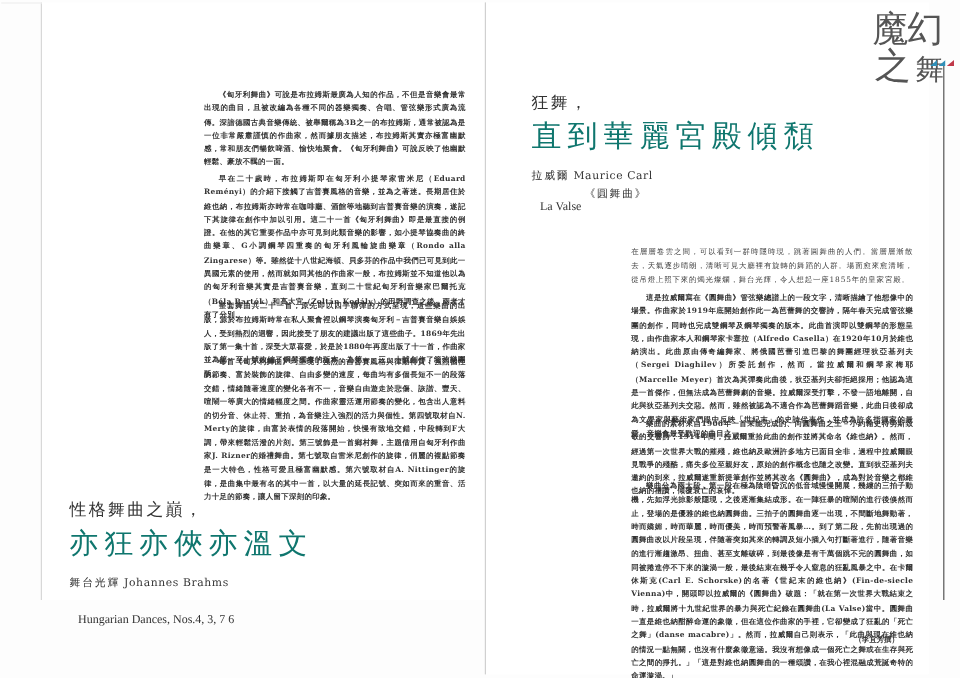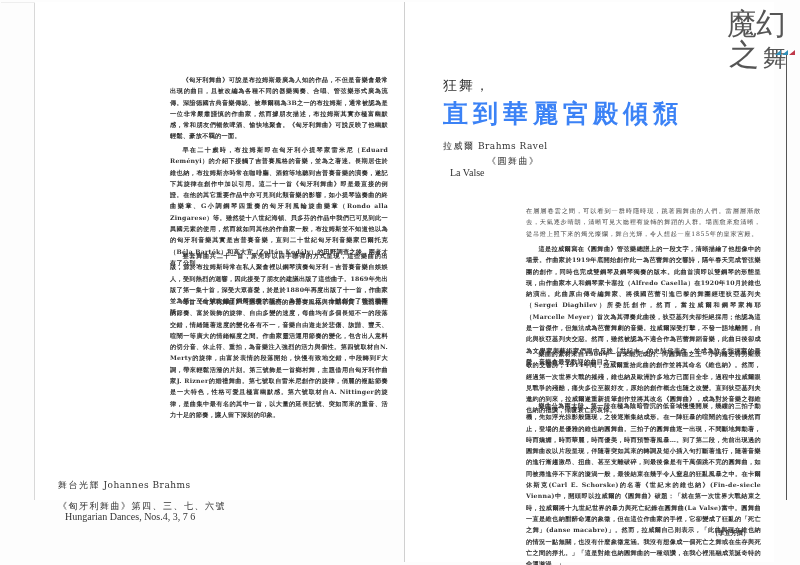--- a/index.html
+++ b/index.html
@@ -38,21 +38,21 @@
     
     #rp0 { left: 526px; top: 205px; width: 235px; text-indent: 0; }
     #rp1 { left: 526px; top: 243px; width: 235px; }
     #rp2 { left: 526px; top: 348px; width: 235px; }
     #rp3 { left: 526px; top: 400px; width: 235px; }
 
     .signature { position: absolute; left: 712px; top: 529px; font-size: 6.2px; color: #333; font-weight: bold; }
 
     
     .kicker { position: absolute; font-family: Liberation Mono, monospace; font-size: 14px; color: #333; letter-spacing: 2px; }
-    .headline { position: absolute; font-family: "DejaVu Sans", sans-serif; font-size: 24px; color: #3b82f6; letter-spacing: 5px; font-weight: bold; }
+    .headline { position: absolute; font-family: "DejaVu Sans", sans-serif; font-size: 24px; color: #0f766e; letter-spacing: 5px; font-weight: normal; }
     .composer { position: absolute; font-size: 9px; color: #333; letter-spacing: 0.5px; }
     .composer .zh { font-family: Liberation Sans, sans-serif; letter-spacing: 1.5px; text-align: center; }
     .work-zh { position: absolute; font-family: "DejaVu Sans", sans-serif; font-size: 9px; color: #333; letter-spacing: 1.5px; }
     .work-en { position: absolute; font-family: "Liberation Serif", serif; font-size: 10px; color: #333; }
 
     #kicker-left { left: 58px; top: 416px; }
     #headline-left { left: 58px; top: 437px; }
     #composer-left { left: 58px; top: 479px; }
     #work-zh-left { left: 58px; top: 500px; }
     #work-en-left { left: 65px; top: 511px; }
@@ -79,45 +79,46 @@
 
   <div class="page-left">
     <div class="edge-top"></div>
   </div>
 
   <p class="para" id="lp1">《匈牙利舞曲》可說是布拉姆斯最廣為人知的作品，不但是音樂會最常出現的曲目，且被改編為各種不同的器樂獨奏、合唱、管弦樂形式廣為流傳。深諳德國古典音樂傳統、被舉爾稱為3B之一的布拉姆斯，通常被認為是一位非常嚴肅謹慎的作曲家，然而據朋友描述，布拉姆斯其實亦極富幽默感，常和朋友們暢飲啤酒、愉快地聚會。《匈牙利舞曲》可說反映了他幽默輕鬆、豪放不羈的一面。</p>
   <p class="para" id="lp2">早在二十歲時，布拉姆斯即在匈牙利小提琴家雷米尼（Eduard Reményi）的介紹下接觸了吉普賽風格的音樂，並為之著迷。長期居住於維也納，布拉姆斯亦時常在咖啡廳、酒館等地聽到吉普賽音樂的演奏，遂記下其旋律在創作中加以引用。這二十一首《匈牙利舞曲》即是最直接的例證。在他的其它重要作品中亦可見到此類音樂的影響，如小提琴協奏曲的終曲樂章、G小調鋼琴四重奏的匈牙利風輪旋曲樂章（Rondo alla Zingarese）等。雖然從十八世紀海頓、貝多芬的作品中我們已可見到此一異國元素的使用，然而就如同其他的作曲家一般，布拉姆斯並不知道他以為的匈牙利音樂其實是吉普賽音樂，直到二十世紀匈牙利音樂家巴爾托克（Béla Bartók）和高大宜（Zoltán Kodály）的田野調查之後，兩者才有了分別。</p>
   <p class="para" id="lp3">整套舞曲共二十一首，原先即以四手聯彈的方式呈現，這些樂曲的出版，源於布拉姆斯時常在私人聚會裡以鋼琴演奏匈牙利－吉普賽音樂自娛娛人，受到熱烈的迴響，因此接受了朋友的建議出版了這些曲子。1869年先出版了第一集十首，深受大眾喜愛，於是於1880年再度出版了十一首，作曲家並為第一至十號改編了鋼琴獨奏的版本，為第一、三、十號創作了管弦樂團版。</p>
   <p class="para" id="lp4">每首《匈牙利舞曲》均呈現了強烈的吉普賽風格與律動特質：強烈個性的節奏、富於裝飾的旋律、自由多變的速度，每曲均有多個長短不一的段落交錯，情緒隨著速度的變化各有不一，音樂自由遊走於悲傷、詼諧、豐天、喧鬧一等廣大的情緒幅度之間。作曲家靈活運用節奏的變化，包含出人意料的切分音、休止符、重拍，為音樂注入強烈的活力與個性。第四號取材自N. Merty的旋律，由富於表情的段落開始，快慢有致地交錯，中段轉到F大調，帶來輕鬆活潑的片刻。第三號飾是一首鄉村舞，主題借用自匈牙利作曲家J. Rizner的婚禮舞曲。第七號取自雷米尼創作的旋律，俏麗的複點節奏是一大特色，性格可愛且極富幽默感。第六號取材自A. Nittinger的旋律，是曲集中最有名的其中一首，以大量的延長記號、突如而來的重音、活力十足的節奏，讓人留下深刻的印象。</p>
 
+  <div class="kicker" id="kicker-left">性格舞曲之巔，</div>
+  <h1 class="headline" id="headline-left">亦狂亦俠亦溫文</h1>
   <div class="composer" id="composer-left">
     <span class="zh">舞台光輝</span>
     <span>Johannes Brahms</span>
   </div>
-  <div class="work-zh" id="work-zh-left">《匈牙利舞曲》第四、三、七、六號</div>
   <div class="work-en" id="work-en-left">Hungarian Dances, Nos.4, 3, 7 6</div>
 
   <div class="page-right"></div>
   <div class="right-rule"></div>
 
   <div class="logo">
     <span class="logo-text c1">魔</span>
     <span class="logo-text c2">幻</span>
     <span class="logo-text c3">之</span>
     <span class="logo-text c4">舞</span>
     <span class="logo-accent" style="left:48px;background:#2f8fb8;clip-path:polygon(0 100%,100% 0,100% 100%);"></span>
     <span class="logo-accent" style="left:55px;background:#2f8fb8;clip-path:polygon(0 100%,100% 0,100% 100%);"></span>
     <span class="logo-accent" style="left:62px;background:#c0394a;clip-path:polygon(0 100%,100% 0,100% 100%);"></span>
   </div>
 
   <div class="kicker" id="kicker-right">狂舞，</div>
   <h1 class="headline" id="headline-right">直到華麗宮殿傾頹</h1>
   <div class="composer" id="composer-right">
     <span class="zh">拉威爾</span>
-    <span>Brahms Ravel</span>
+    <span>Maurice Carl</span>
   </div>
   <div class="work-zh" id="work-zh-right">《圓舞曲》</div>
   <div class="work-en" id="work-en-right">La Valse</div>
 
   <p class="para light" id="rp0">在層層卷雲之間，可以看到一群時隱時現，跳著圓舞曲的人們。當層層漸散去，天氣逐步晴朗，清晰可見大廳裡有旋轉的舞蹈的人群。場面愈來愈清晰，從吊燈上照下來的燭光燦爛，舞台光輝，令人想起一座1855年的皇家宮殿。</p>
   <p class="para" id="rp1">這是拉威爾寫在《圓舞曲》管弦樂總譜上的一段文字，清晰描繪了他想像中的場景。作曲家於1919年底開始創作此一為芭蕾舞的交響詩，隔年春天完成管弦樂團的創作，同時也完成雙鋼琴及鋼琴獨奏的版本。此曲首演即以雙鋼琴的形態呈現，由作曲家本人和鋼琴家卡塞拉（Alfredo Casella）在1920年10月於維也納演出。此曲原由傳奇編舞家、將俄國芭蕾引進巴黎的舞團經理狄亞基列夫（Sergei Diaghilev）所委託創作，然而，當拉威爾和鋼琴家梅耶（Marcelle Meyer）首次為其彈奏此曲後，狄亞基列夫卻拒絕採用；他認為這是一首傑作，但無法成為芭蕾舞劇的音樂。拉威爾深受打擊，不發一語地離開，自此與狄亞基列夫交惡。然而，雖然被認為不適合作為芭蕾舞蹈音樂，此曲日後卻成為文學家與藝術家們眼中反映「世紀末」的史詩代表作，並成為許多指揮家的最愛、音樂會最受歡迎的曲目之一。</p>
   <p class="para" id="rp2">樂曲的素材來自1906年一首未能完成的、向圓舞曲之王－小約翰史特勞斯致敬的交響詩；1914年間，拉威爾重拾此曲的創作並將其命名《維也納》。然而，經過第一次世界大戰的摧殘，維也納及歐洲許多地方已面目全非，過程中拉威爾眼見戰爭的殘酷，痛失多位至親好友，原始的創作概念也隨之改變。直到狄亞基列夫邀約的到來，拉威爾遂重新提筆創作並將其改名《圓舞曲》，成為對於音樂之都維也納的禮讚，傾覆衰亡的哀悼。</p>
   <p class="para" id="rp3">樂曲分為兩大段，第一段在極為陰暗昏沉的低音域慢慢開展，幾縷的三拍子動機，先如浮光掠影般隱現，之後逐漸集結成形。在一陣狂暴的喧鬧的進行後倏然而止，登場的是優雅的維也納圓舞曲。三拍子的圓舞曲逐一出現，不間斷地舞動著，時而嬌媚，時而華麗，時而優美，時而預警著風暴…。到了第二段，先前出現過的圓舞曲改以片段呈現，伴隨著突如其來的轉調及短小插入句打斷著進行，隨著音樂的進行漸趨激昂、扭曲、甚至支離破碎，到最後像是有千萬個跳不完的圓舞曲，如同被捲進停不下來的漩渦一般，最後結束在幾乎令人窒息的狂亂風暴之中。在卡爾休斯克(Carl E. Schorske)的名著《世紀末的維也納》(Fin-de-siecle Vienna)中，開頭即以拉威爾的《圓舞曲》破題：「就在第一次世界大戰結束之時，拉威爾將十九世紀世界的暴力與死亡紀錄在圓舞曲(La Valse)當中。圓舞曲一直是維也納酣醉命運的象徵，但在這位作曲家的手裡，它卻變成了狂亂的「死亡之舞」(danse macabre)」。然而，拉威爾自己則表示，「此曲與現在維也納的情況一點無關，也沒有什麼象徵意涵。我沒有想像成一個死亡之舞或在生存與死亡之間的掙扎。」「這是對維也納圓舞曲的一種頌讚，在我心裡混融成荒誕奇特的命運漩渦。」</p>
 
   <div class="signature">（李宜芳撰）</div>

